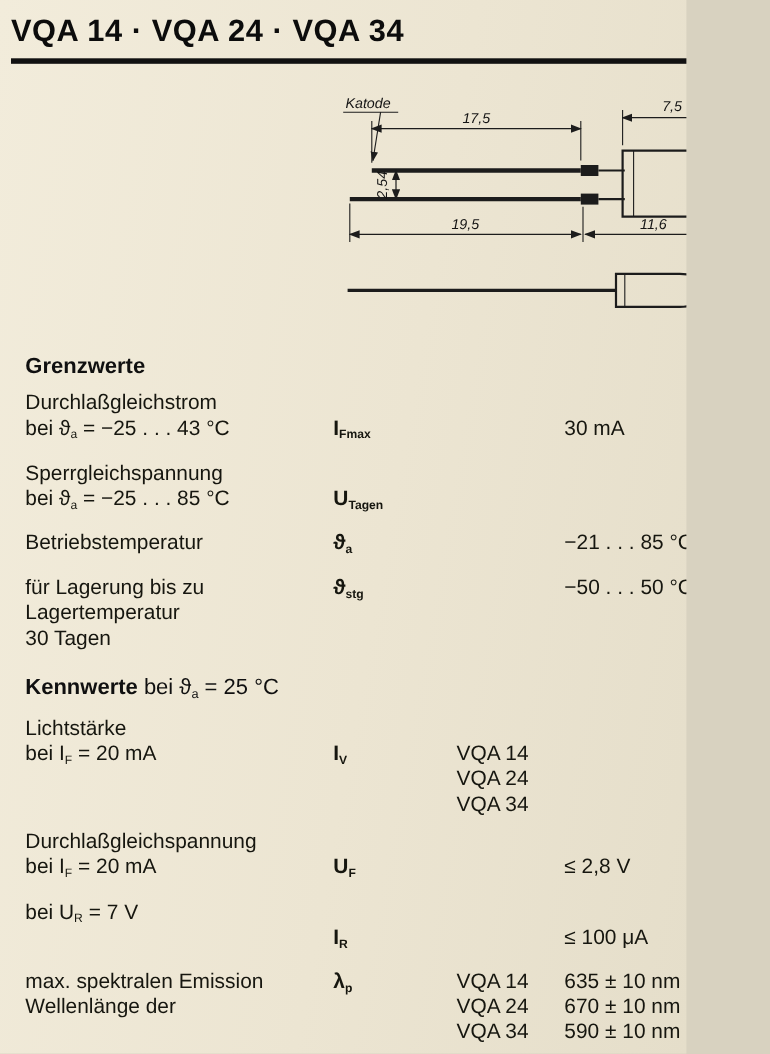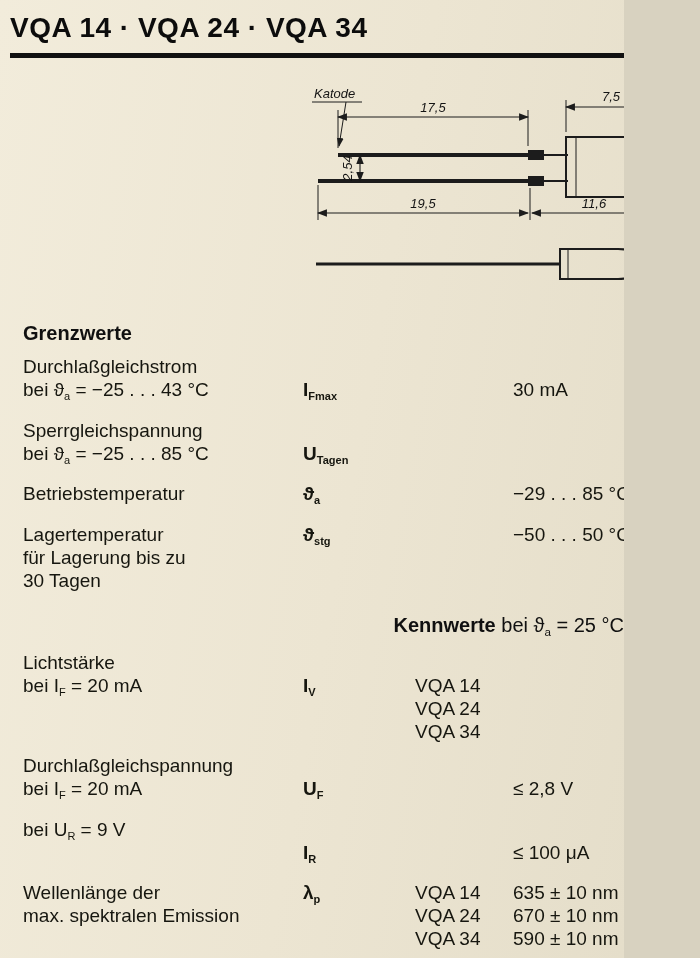--- a/index.html
+++ b/index.html
@@ -6,21 +6,21 @@
   .page{position:relative;width:624px;height:958px;overflow:hidden;
         background:linear-gradient(100deg,#f2ecdb 0%,#ece5d2 55%,#e5deca 100%);
         font-family:"Liberation Sans","DejaVu Sans",sans-serif;color:#16160f;}
   header{padding:12px 8px 0 10px;}
   h1{margin:0;font-size:28px;font-weight:bold;letter-spacing:.5px;color:#0c0c0c;}
   .rule{height:5px;background:#111;margin-top:9px;width:682px;}
   .drawing{margin:24px 0 0 288px;height:228px;}
   .sec{padding-left:23px;}
   h2{font-size:20px;margin:12px 0 10px 0;color:#101010;}
   h2 .reg{font-weight:normal;}
-  .h2-kenn{margin-top:22px;margin-bottom:14px;text-align:right;}
+  .h2-kenn{margin-top:22px;margin-bottom:14px;}
   .row{display:grid;grid-template-columns:280px 112px 98px 160px;
        font-size:19px;line-height:23px;margin-bottom:11px;align-items:start;}
   .c-sym{font-weight:bold;}
   .c-val{text-align:left;}
   .pad1{padding-top:23px;}
   .sub{font-size:.58em;vertical-align:-.32em;}
   
   .thin{stroke:#1c1c1c;stroke-width:1;fill:none;}
   .thin2{stroke:#1c1c1c;stroke-width:2;fill:none;}
   .dim{stroke:#1c1c1c;stroke-width:1.1;fill:none;}
@@ -132,27 +132,27 @@
       <div class="c-sym pad1"><span>U</span><span class="sub">Tagen</span></div>
       <div class="c-var"></div>
     </div>
 
     <div class="row">
       <div class="c-label">
         <div><span>Betriebstemperatur</span></div>
       </div>
       <div class="c-sym"><span>ϑ</span><span class="sub">a</span></div>
       <div class="c-var"></div>
-      <div class="c-val">−29 . . . 85 °C</div>
-    </div>
-
-    <div class="row">
-      <div class="c-label">
+      <div class="c-val">−21 . . . 85 °C</div>
+    </div>
+
+    <div class="row">
+      <div class="c-label">
+        <div><span>für Lagerung bis zu</span></div>
         <div><span>Lagertemperatur</span></div>
-        <div><span>für Lagerung bis zu</span></div>
         <div><span>30 Tagen</span></div>
       </div>
       <div class="c-sym"><span>ϑ</span><span class="sub">stg</span></div>
       <div class="c-var"></div>
       <div class="c-val">−50 . . . 50 °C</div>
     </div>
   </section>
 
   <section class="sec">
     <h2 class="h2-kenn"><span>Kennwerte</span><span class="reg"><span> bei </span><span>ϑ</span><span class="sub">a</span><span> = 25 °C</span></span></h2>
@@ -175,31 +175,31 @@
         <div><span>Durchlaßgleichspannung</span></div>
         <div><span>bei </span><span>I</span><span class="sub">F</span><span> = 20 mA</span></div>
       </div>
       <div class="c-sym pad1"><span>U</span><span class="sub">F</span></div>
       <div class="c-var"></div>
       <div class="c-val pad1">≤ 2,8 V</div>
     </div>
 
     <div class="row">
       <div class="c-label">
-        <div><span>bei </span><span>U</span><span class="sub">R</span><span> = 9 V</span></div>
+        <div><span>bei </span><span>U</span><span class="sub">R</span><span> = 7 V</span></div>
       </div>
       <div class="c-sym pad1"><span>I</span><span class="sub">R</span></div>
       <div class="c-var"></div>
       <div class="c-val pad1">≤ 100 μA</div>
     </div>
 
     <div class="row">
       <div class="c-label">
+        <div><span>max. spektralen Emission</span></div>
         <div><span>Wellenlänge der</span></div>
-        <div><span>max. spektralen Emission</span></div>
       </div>
       <div class="c-sym"><span>λ</span><span class="sub">p</span></div>
       <div class="c-var">
         <div>VQA 14</div>
         <div>VQA 24</div>
         <div>VQA 34</div>
       </div>
       <div class="c-val">
         <div>635 ± 10 nm</div>
         <div>670 ± 10 nm</div>

